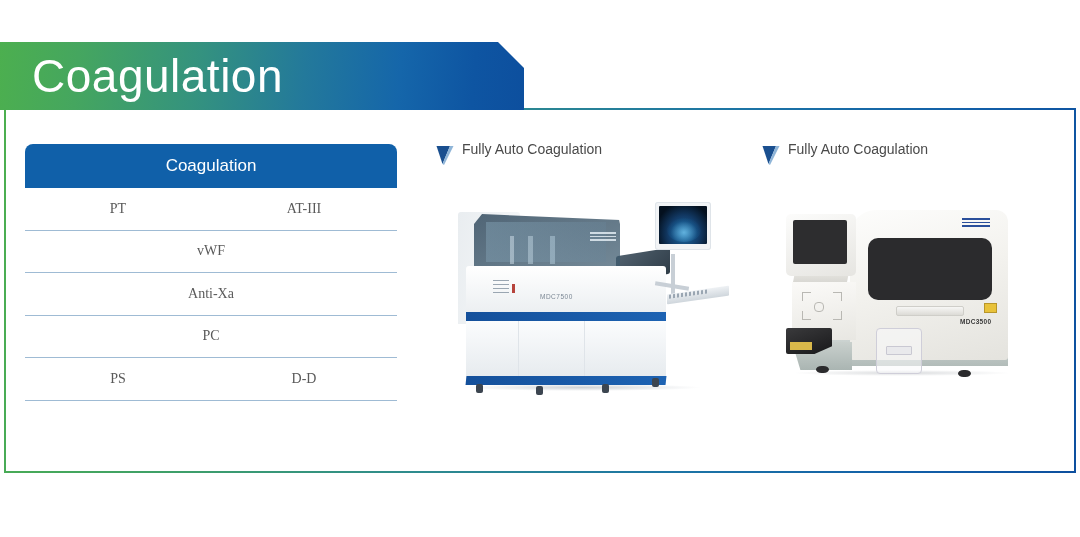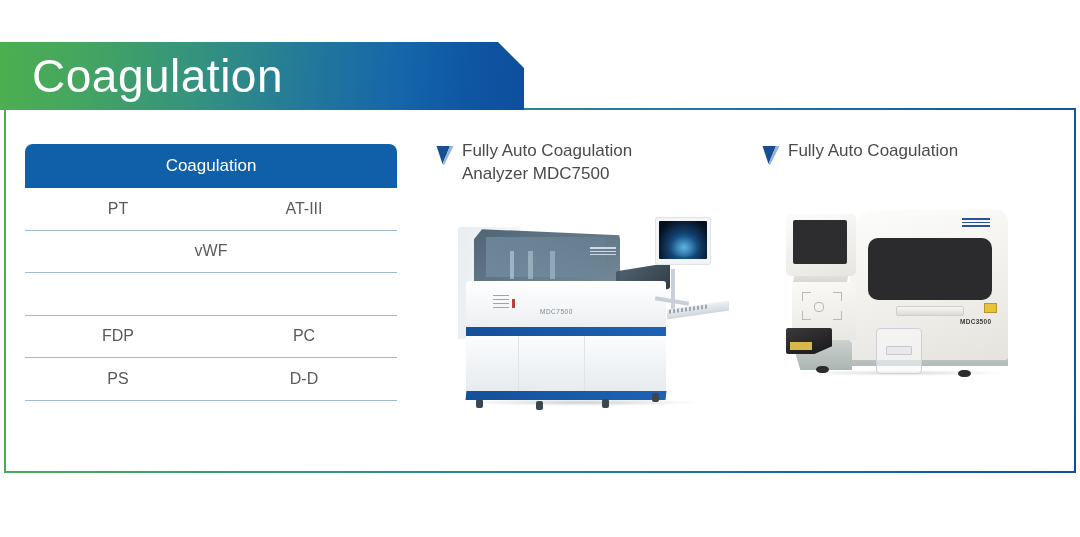--- a/index.html
+++ b/index.html
@@ -65,35 +65,35 @@
     display:flex;align-items:center;justify-content:center;
     color:#ffffff;font-size:17px;font-weight:400;
   }
   .t-row{
     display:flex;height:41.5px;
     border-bottom:1px solid #9FBBD4;
   }
   .t-row .cell{
     flex:1;
     display:flex;align-items:center;justify-content:center;
-    color:#5a5a5a;font-size:16px;font-weight:400;
+    color:#5a5a5a;font-size:14px;font-weight:400;font-family:Liberation Serif, serif;
   }
 
   
   .product{position:absolute;width:310px;}
   .p1{left:436px;top:140px;}
   .p2{left:762px;top:140px;}
 
   .p-title-row{display:flex;align-items:flex-start;}
   .flag-icon{
     width:20px;height:26px;flex:none;margin-top:4px;margin-right:6px;
     position:relative;
   }
   .p-title{
-    color:#4a4a4a;font-size:17px;line-height:1.33;font-weight:400;
+    color:#4a4a4a;font-size:14px;line-height:1.33;font-weight:400;
   }
 
   .p-img{position:relative;width:310px;height:215px;margin-top:12px;}
 
   
   .m75{position:absolute;left:4px;top:6px;width:300px;height:205px;}
 
   .m75-lcab{position:absolute;left:18px;top:24px;width:62px;height:112px;
     background:linear-gradient(100deg,#e9edf0,#f7f9fa);border-radius:3px 3px 0 0;}
   .m75-body{position:absolute;left:26px;top:78px;width:200px;height:58px;
@@ -216,40 +216,40 @@
     </div>
 
     <div class="t-row">
       <div class="cell">PT</div>
       <div class="cell">AT-III</div>
     </div>
     <div class="t-row">
       <div class="cell">vWF</div>
     </div>
     <div class="t-row">
-    </div>
-    <div class="t-row">
-      <div class="cell">FDP</div>
+      <div class="cell">Anti-Xa</div>
+    </div>
+    <div class="t-row">
       <div class="cell">PC</div>
     </div>
     <div class="t-row">
       <div class="cell">PS</div>
       <div class="cell">D-D</div>
     </div>
   </div>
 
   <div class="product p1">
     <div class="p-title-row">
       <span class="flag-icon">
         <svg width="20" height="26" viewBox="0 0 20 26">
           <polygon points="0.5,2 14,2 6.5,20" fill="#1A4F8F"></polygon>
           <polygon points="14,2 17.5,2 8,21 6.5,20" fill="#8FB5D8"></polygon>
         </svg>
       </span>
-      <span class="p-title"><span>Fully Auto Coagulation</span><br><span>Analyzer MDC7500</span></span>
+      <span class="p-title"><span>Fully Auto Coagulation</span><br></span>
     </div>
 
     <div class="p-img">
       <div class="m75">
         <div class="m75-shadow"></div>
         <div class="m75-lcab"></div>
         <div class="m75-deck"></div>
         <div class="m75-hood"></div>
         <div class="m75-hood-gl"></div>
         <div class="m75-hood-bits"></div>

